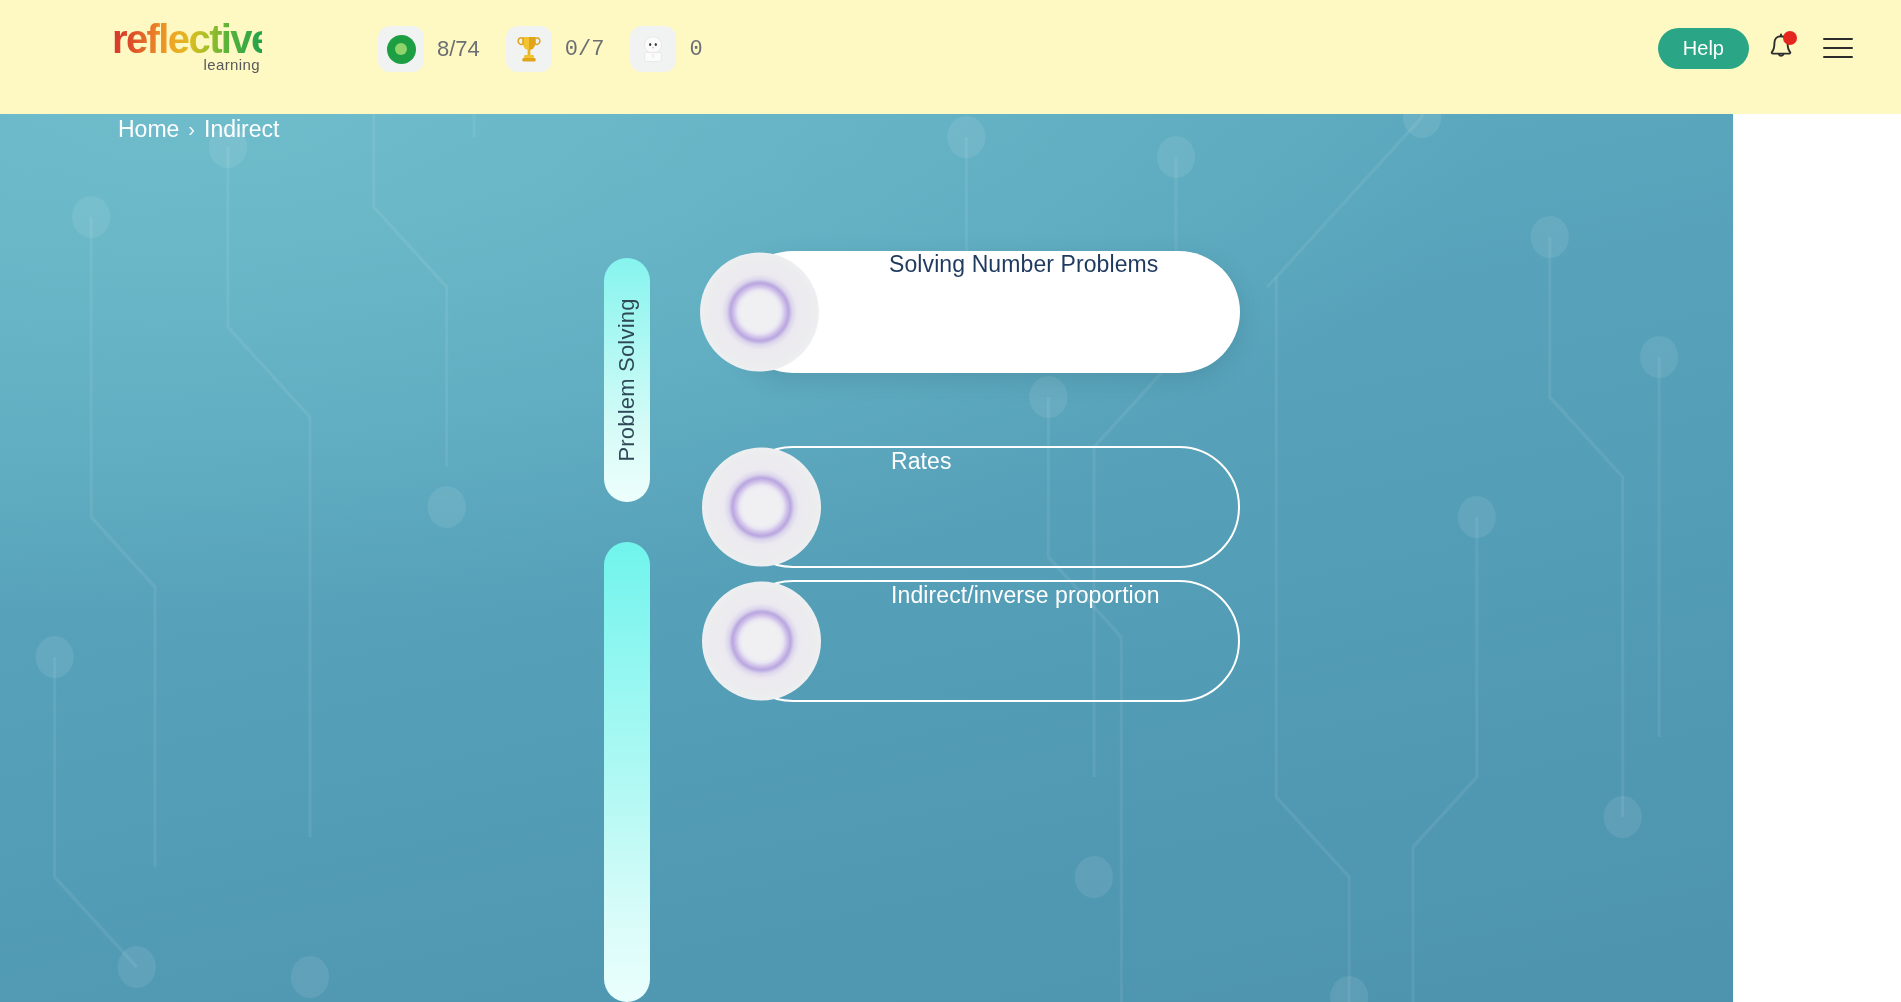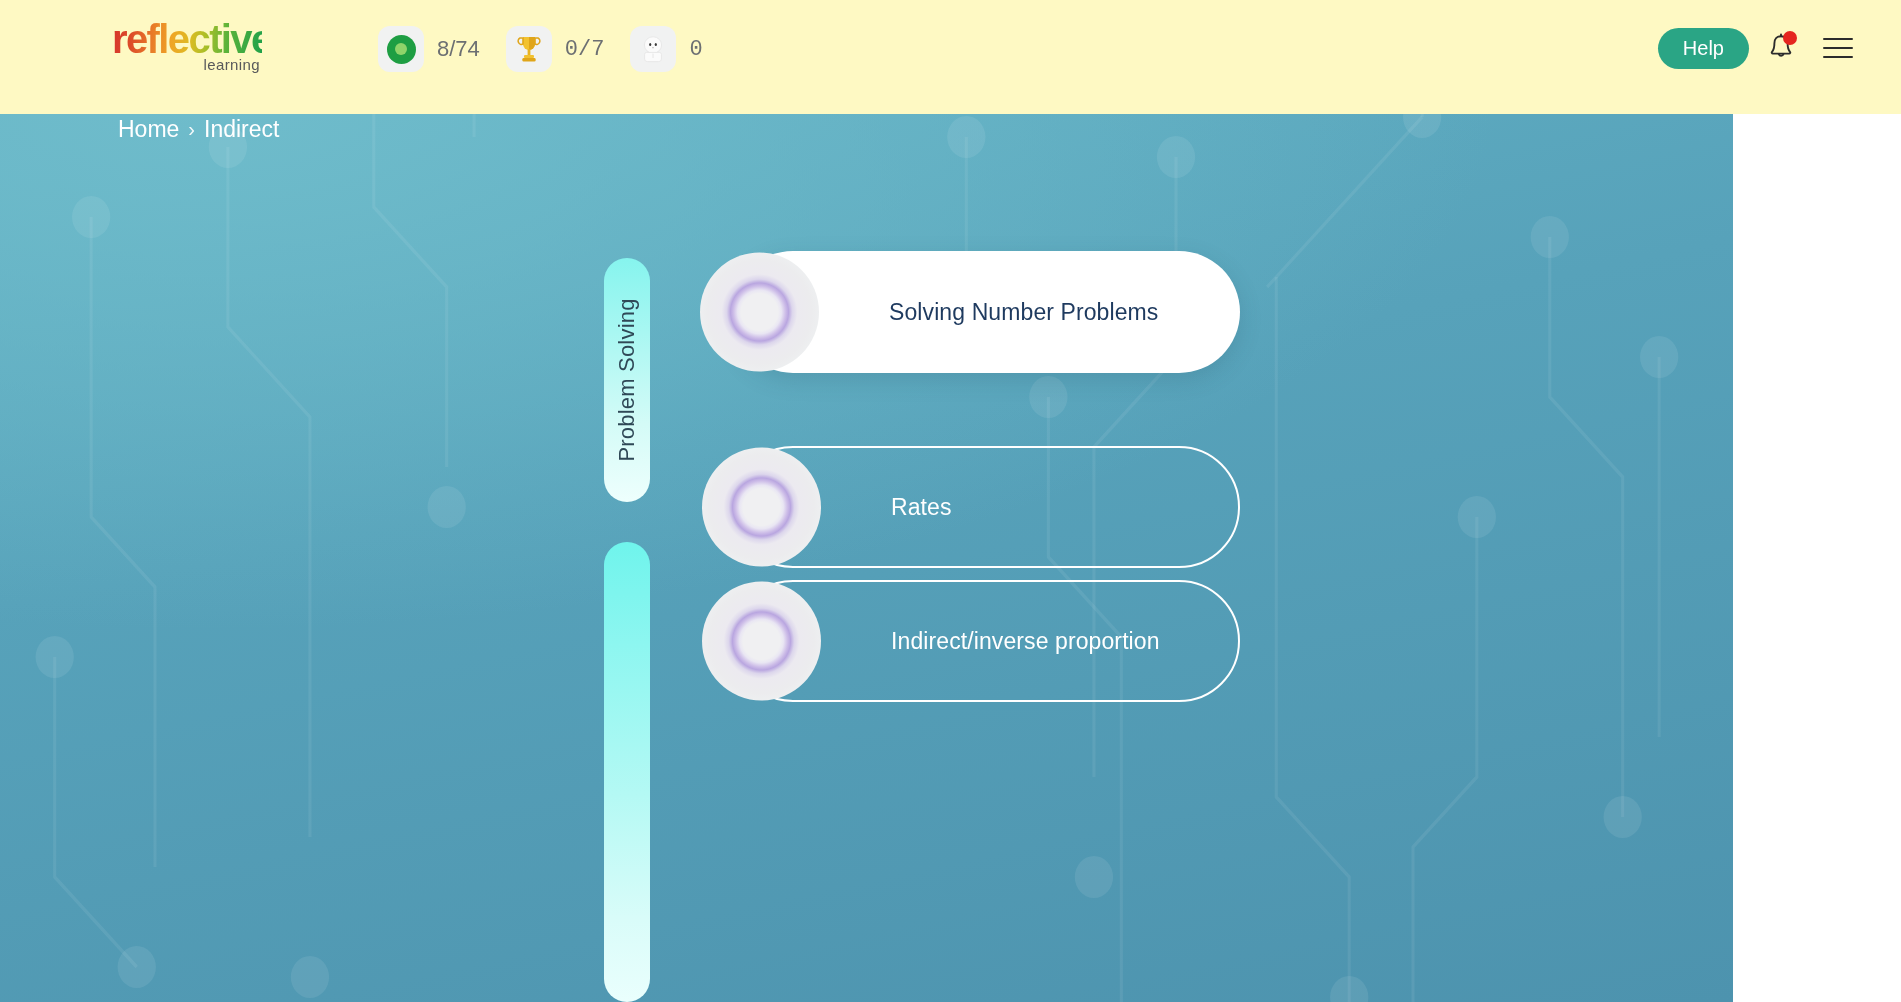--- a/index.html
+++ b/index.html
@@ -178,21 +178,20 @@
   }
 
   
   .card {
     position: absolute;
     left: 732px;
     width: 508px;
     height: 122px;
     border-radius: 61px;
     display: flex;
-    align-items: center;
     cursor: pointer;
     z-index: 4;
   }
   .card.solid {
     background: #ffffff;
     box-shadow: 0 7px 22px rgba(28,70,86,.17);
   }
   .card.ghost {
     background: transparent;
     border: 2.2px solid #ffffff;

